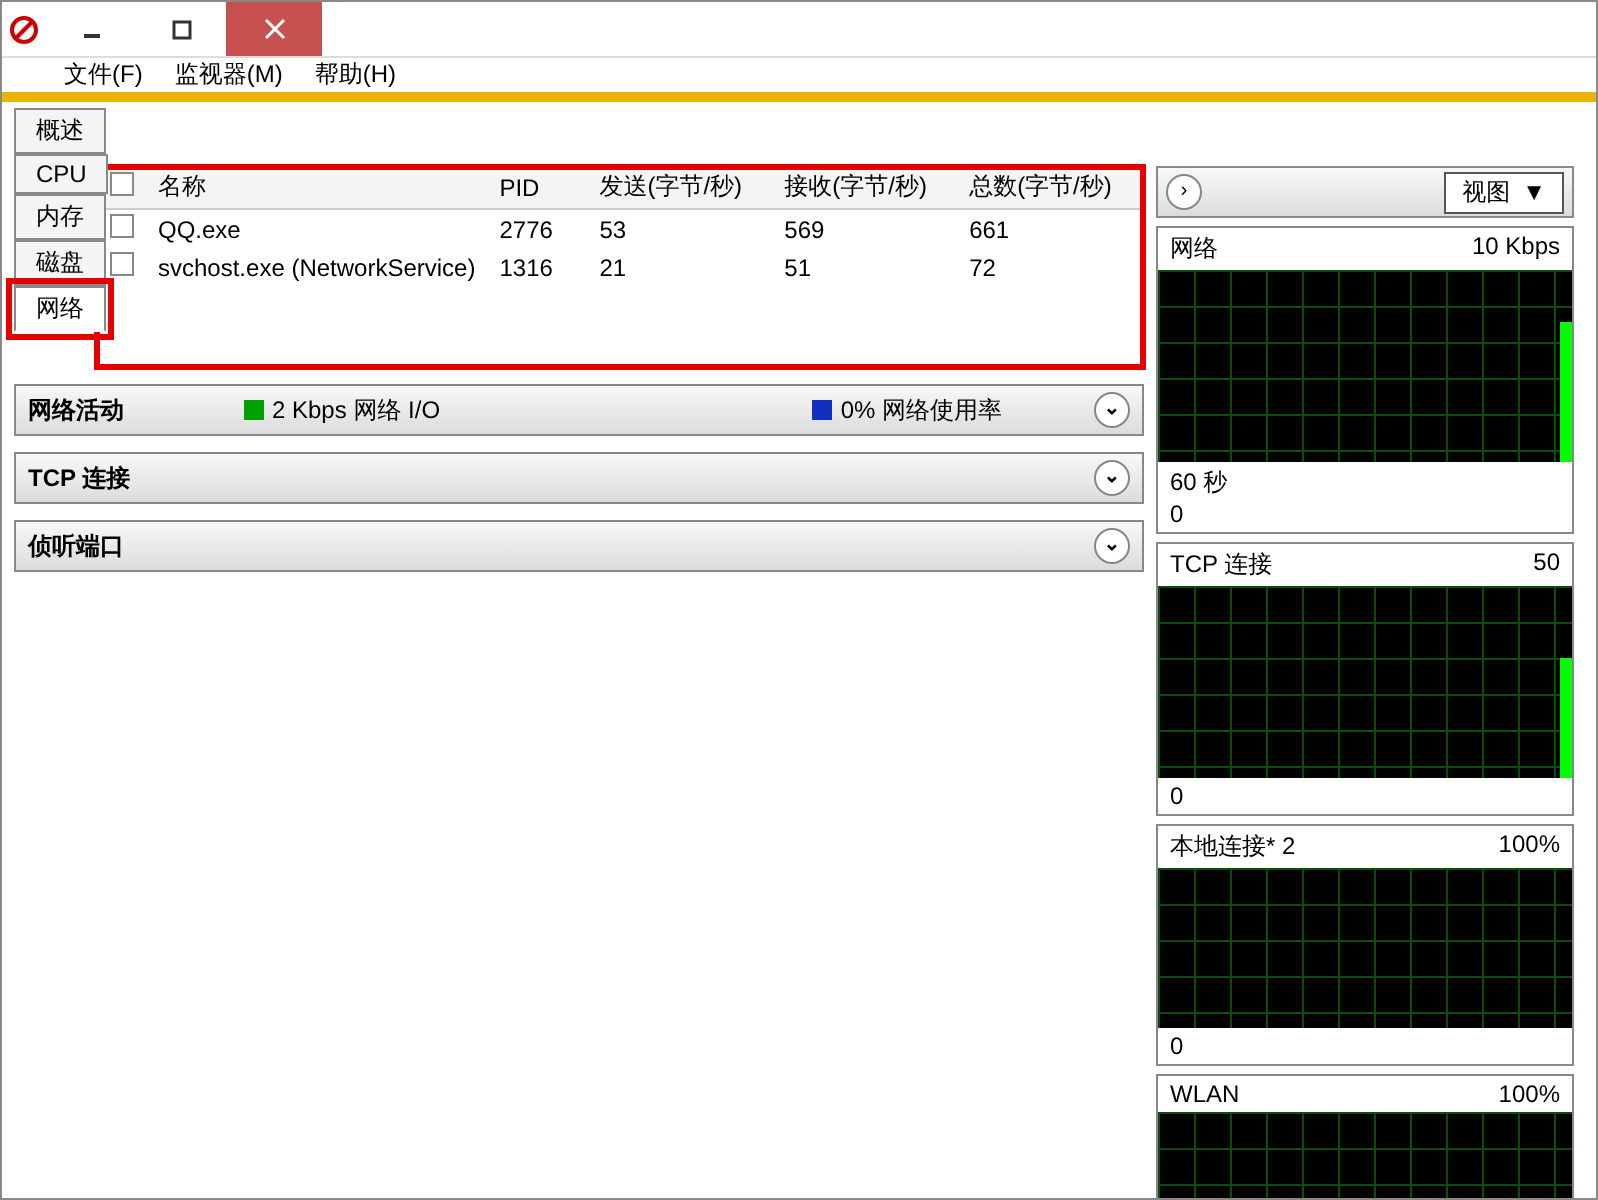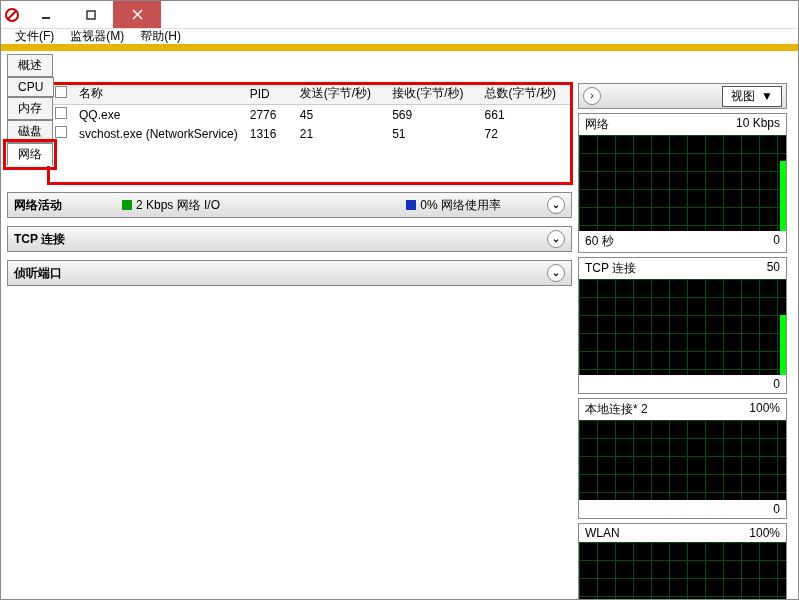--- a/index.html
+++ b/index.html
@@ -7,21 +7,21 @@
 
 
 .titlebar { height: 28px; background: #fff; display: flex; align-items: center; border-bottom: 1px solid #ddd; position: relative; }
 .titlebar .icon-slot { width: 22px; display: flex; align-items: center; justify-content: center; }
 .titlebar .title { flex: 1; text-align: center; font-size: 13px; color: #333; }
 .titlebar .winbtns { display: flex; height: 100%; }
 .titlebar .winbtn { width: 45px; display: flex; align-items: center; justify-content: center; color: #333; }
 .titlebar .winbtn.close { background: #c75050; color: #fff; width: 48px; }
 
 
-.menubar { height: 22px; display: flex; align-items: center; padding: 0 6px; background: #fff; border-bottom: 7px solid #eab308; }
+.menubar { height: 22px; display: flex; align-items: center; padding: 0 23px; background: #fff; border-bottom: 5px solid #eab308; }
 .menubar .menuitem { padding: 2px 8px; cursor: default; }
 
 
 .tabrow { height: 24px; display: flex; align-items: flex-start; padding: 0 6px; background: #fff; border-bottom: 0; position: relative; margin-top: 2px; flex-direction: column; }
 .tab { border: 1px solid #888; padding: 2px 10px; margin-right: 3px; background: #f4f4f4; cursor: default; position: relative; top: 1px; }
 .tab.active { background: #fff; border-bottom: 1px solid #fff; }
 .tab.highlight-box { outline: 3px solid #e60000; outline-offset: 1px; }
 
 
 .mainarea { display: flex; height: calc(600px - 28px - 22px - 26px); }
@@ -56,21 +56,21 @@
 .right-toolbar .rt-view { border: 1px solid #555; background: #fff; padding: 1px 8px; display: flex; align-items: center; gap: 6px; }
 
 .graph { border: 1px solid #888; margin-bottom: 4px; }
 .graph-title { display: flex; justify-content: space-between; padding: 2px 6px; background: #fff; }
 .graph-canvas { height: 96px; background: #000; position: relative; overflow: hidden; }
 .graph-canvas .grid { position: absolute; inset: 0; background-image:
   repeating-linear-gradient(to right, #0a4d0a 0 1px, transparent 1px 18px),
   repeating-linear-gradient(to bottom, #0a4d0a 0 1px, transparent 1px 18px);
 }
 .graph-canvas .spike { position: absolute; right: 0; bottom: 0; width: 6px; background: #00ff00; }
-.graph-footer { display: flex; justify-content: space-between; padding: 2px 6px; background: #fff; }
+.graph-footer { display: flex; justify-content: space-between; padding: 2px 6px; background: #fff; flex-direction: column; }
 .graph.small .graph-canvas { height: 80px; }
 
 </style>
 </head>
 <body>
 
 <div class="titlebar">
   <div class="icon-slot">
     <svg width="14" height="14" viewBox="0 0 14 14">
         <circle cx="7" cy="7" r="6" fill="none" stroke="#c00" stroke-width="2"></circle>
@@ -134,21 +134,21 @@
               <th class="num">发送(字节/秒)</th>
               <th class="num">接收(字节/秒)</th>
               <th class="num">总数(字节/秒)</th>
             </tr>
           </thead>
           <tbody id="proc-rows">
               <tr>
                 <td class="chk"><span class="chkbox"></span></td>
                 <td>QQ.exe</td>
                 <td>2776</td>
-                <td class="num">45</td>
+                <td class="num">53</td>
                 <td class="num">569</td>
                 <td class="num">661</td>
               </tr>
               <tr>
                 <td class="chk"><span class="chkbox"></span></td>
                 <td>svchost.exe (NetworkService)</td>
                 <td>1316</td>
                 <td class="num">21</td>
                 <td class="num">51</td>
                 <td class="num">72</td>

